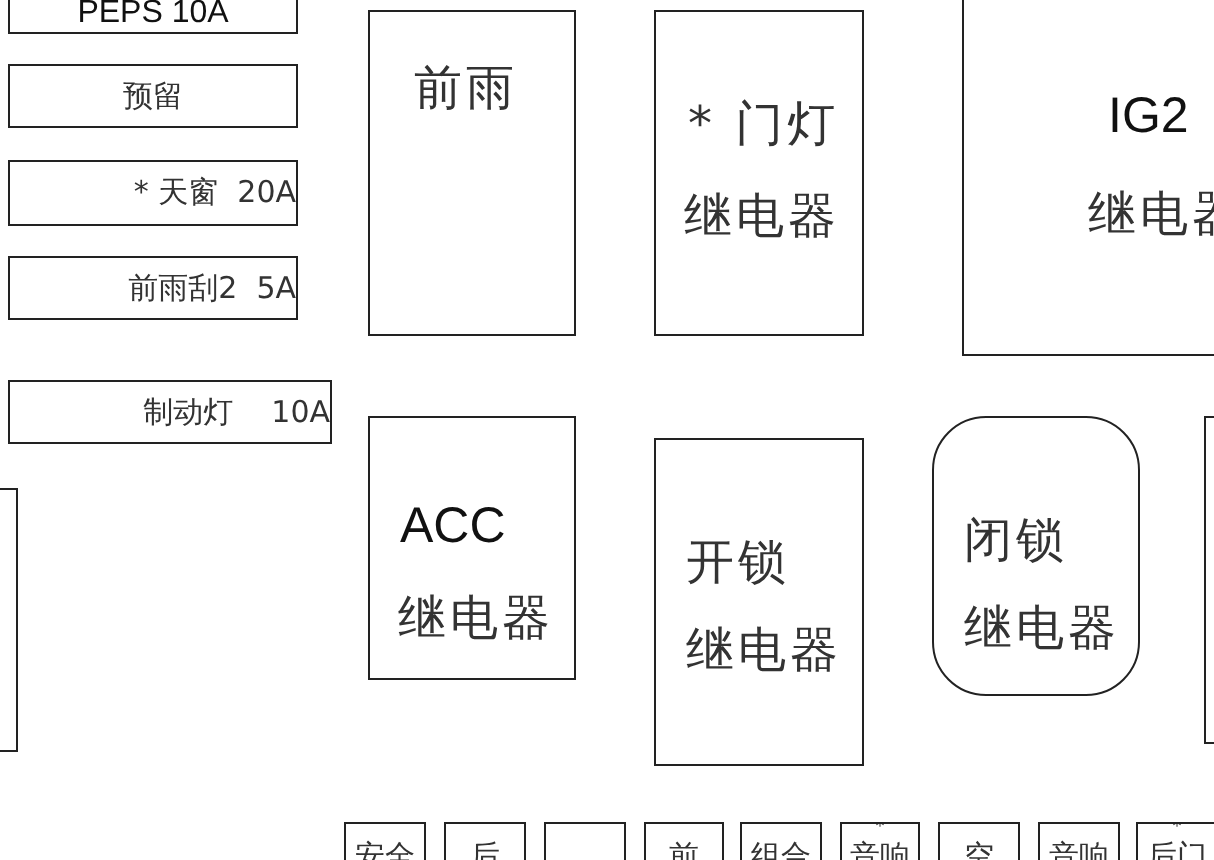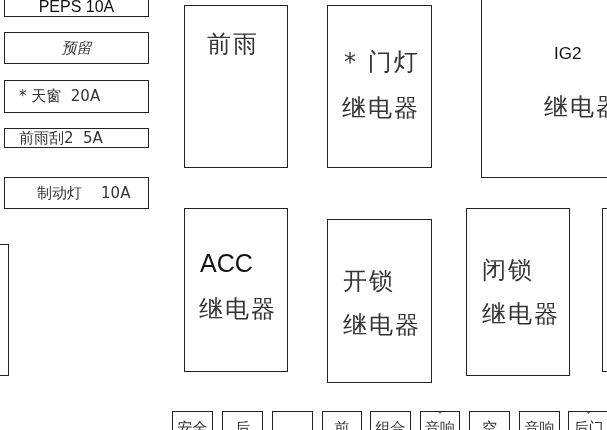--- a/index.html
+++ b/index.html
@@ -1,71 +1,71 @@
 <!DOCTYPE html>
 <html><head>
 <meta charset="utf-8">
 <style>
   html, body { margin: 0; padding: 0; }
   body {
     width: 607px; height: 430px; overflow: hidden; position: relative;
     background: #ffffff; font-family: "DejaVu Sans", sans-serif; color: #222;
   }
   .box { position: absolute; border: 1.6px solid #222; box-sizing: border-box; background: #fff; }
-  .fuse { display: flex; align-items: center; font-size: 15px; color: #333; }
+  .fuse { display: flex; align-items: center; font-size: 15px; color: #333; justify-content: flex-end; }
   .fuse .txt { white-space: pre; }
   .relay { font-size: 24px; color: #333; }
   .relay .line { position: absolute; white-space: nowrap; letter-spacing: 2px; }
   .latin { font-family: "Liberation Sans", sans-serif; color: #111; }
   .mini { font-size: 15px; color: #333; overflow: hidden; }
   .mini .txt { position: absolute; left: 0; right: 0; top: 7px; text-align: center; white-space: nowrap; }
   .mini .star { position: absolute; left: 0; right: 0; top: -3px; text-align: center; font-size: 9px; }
 </style>
 </head>
 <body>
 
 <div class="box fuse" style="left:4px; top:-16px; width:145px; height:33px; justify-content:center;">
   <span class="txt latin" style="font-size:16px; margin-top:12px;">PEPS 10A</span>
 </div>
-<div class="box fuse" style="left:4px; top:32px; width:145px; height:32px; justify-content:center;font-style:italic;">
+<div class="box fuse" style="left:4px; top:32px; width:145px; height:32px; justify-content:center;">
   <span class="txt">预留</span>
 </div>
 <div class="box fuse" style="left:4px; top:80px; width:145px; height:33px; padding-left:14px;">
   <span class="txt">* 天窗  20A</span>
 </div>
-<div class="box fuse" style="left:4px; top:128px; width:145px; height:20px; padding-left:14px;">
+<div class="box fuse" style="left:4px; top:128px; width:145px; height:32px; padding-left:14px;">
   <span class="txt">前雨刮2  5A</span>
 </div>
-<div class="box fuse" style="left:4px; top:177px; width:145px; height:32px; padding-left:32px;">
+<div class="box fuse" style="left:4px; top:190px; width:162px; height:32px; padding-left:32px;">
   <span class="txt">制动灯    10A</span>
 </div>
 
 <div class="box" style="left:-10px; top:244px; width:19px; height:132px;"></div>
 
 <div class="box relay" style="left:184px; top:5px; width:104px; height:163px;">
   <span class="line" style="left:22px; top:22px;">前雨</span>
 </div>
 <div class="box relay" style="left:327px; top:5px; width:105px; height:163px;text-align:right;">
   <span class="line" style="left:16px; top:40px;">*  门灯</span>
   <span class="line" style="left:14px; top:86px;">继电器</span>
 </div>
 <div class="box relay" style="left:481px; top:-10px; width:140px; height:188px;">
-  <span class="line latin" style="left:72px; top:53px; font-size:17px; letter-spacing:0;">IG2</span>
+  <span class="line latin" style="left:72px; top:53px; font-size:25px; letter-spacing:0;">IG2</span>
   <span class="line" style="left:62px; top:100px;">继电器</span>
 </div>
 
-<div class="box relay" style="left:184px; top:208px; width:104px; height:164px;">
+<div class="box relay" style="left:184px; top:208px; width:104px; height:132px;">
   <span class="line latin" style="left:15px; top:40px; font-size:25px; letter-spacing:0;">ACC</span>
   <span class="line" style="left:14px; top:84px;">继电器</span>
 </div>
 <div class="box relay" style="left:327px; top:208px; width:105px; height:164px;margin-top:11px;">
   <span class="line" style="left:15px; top:45px;">开锁</span>
   <span class="line" style="left:15px; top:89px;">继电器</span>
 </div>
-<div class="box relay" style="left:466px; top:208px; width:104px; height:168px;">
+<div class="box relay" style="left:466px; top:208px; width:104px; height:140px;border-radius:27px;">
   <span class="line" style="left:15px; top:45px;">闭锁</span>
   <span class="line" style="left:15px; top:89px;">继电器</span>
 </div>
 <div class="box" style="left:602px; top:208px; width:30px; height:164px;"></div>
 
 <div class="box mini" style="left:172px; top:411px; width:41px; height:30px;">
   <span class="star"></span>
   <span class="txt">安全</span>
 </div>
 <div class="box mini" style="left:222px; top:411px; width:41px; height:30px;">

